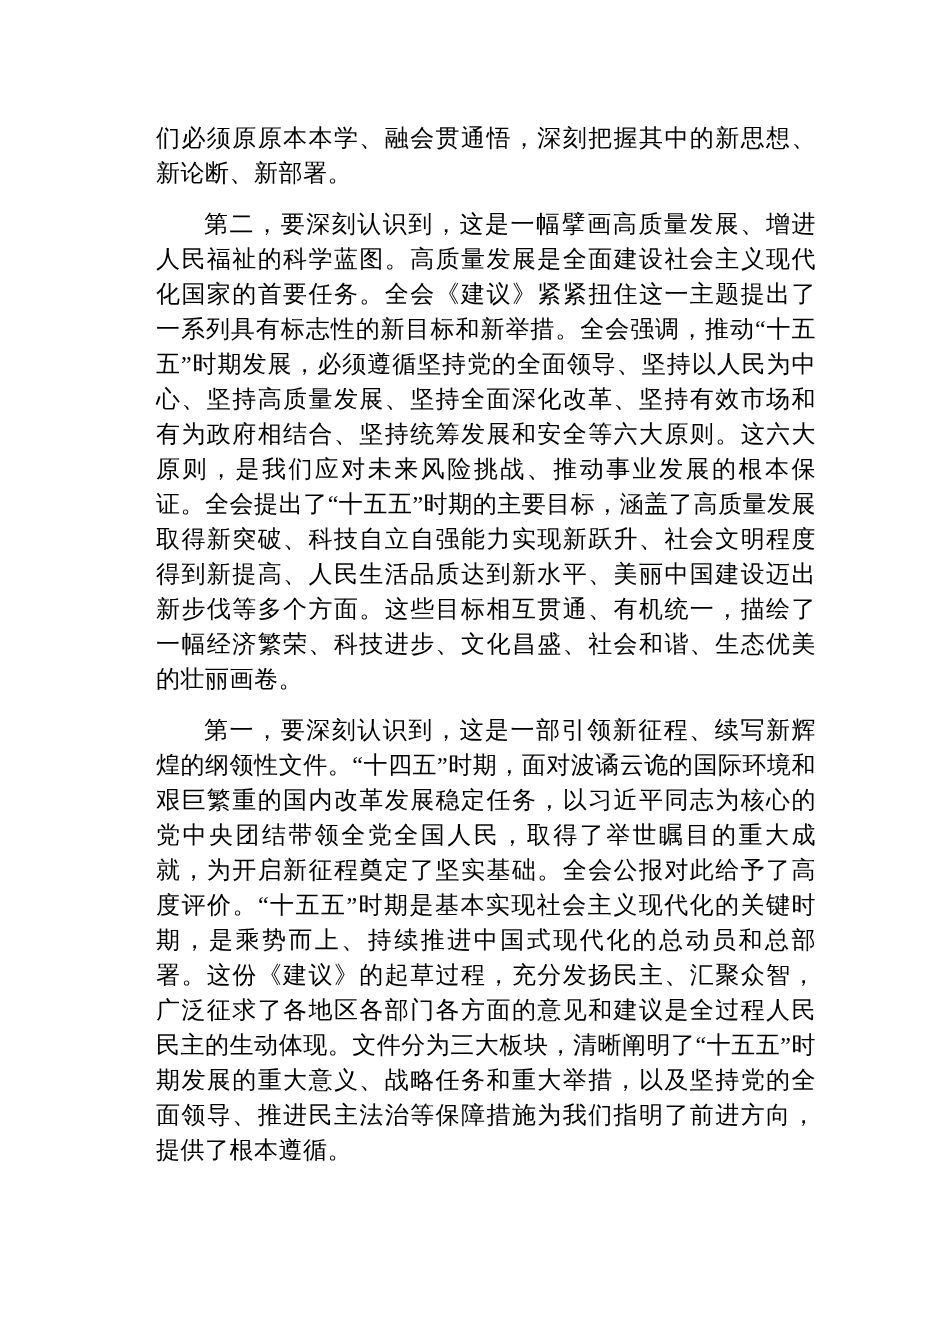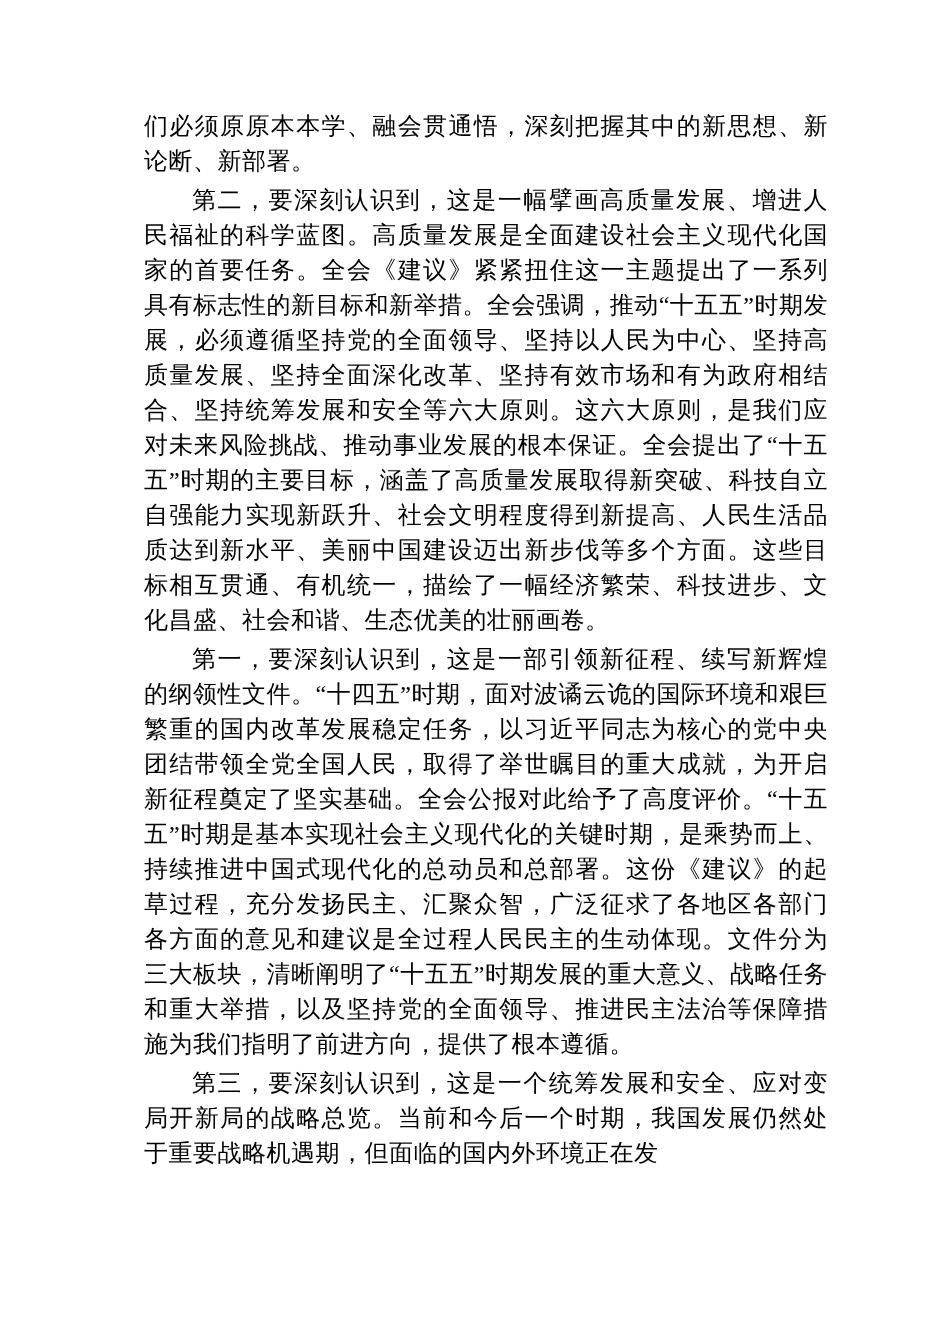--- a/index.html
+++ b/index.html
@@ -11,21 +11,21 @@
     position: relative;
     width: 950px;
     height: 1344px;
     margin: 0 auto;
     background: #ffffff;
     box-sizing: border-box;
     padding: 105px 118px 0 140px;
     overflow: hidden;
   }
   .para {
-    margin: 4px;
+    margin: 16px;
     padding: 0;
     color: #000000;
     font-family: "Liberation Serif", "DejaVu Serif", serif;
     font-size: 24px;
     line-height: 35px;
     text-align: justify;
     text-justify: inter-character;
     text-indent: 2em;
     letter-spacing: 0.5px;
     word-break: break-all;
@@ -34,14 +34,13 @@
     text-indent: 0;
   }
 </style>
 </head>
 <body>
 
 <div class="page">
   <p class="para no-indent">们必须原原本本学、融会贯通悟，深刻把握其中的新思想、新论断、新部署。</p>
   <p class="para">第二，要深刻认识到，这是一幅擘画高质量发展、增进人民福祉的科学蓝图。高质量发展是全面建设社会主义现代化国家的首要任务。全会《建议》紧紧扭住这一主题提出了一系列具有标志性的新目标和新举措。全会强调，推动“十五五”时期发展，必须遵循坚持党的全面领导、坚持以人民为中心、坚持高质量发展、坚持全面深化改革、坚持有效市场和有为政府相结合、坚持统筹发展和安全等六大原则。这六大原则，是我们应对未来风险挑战、推动事业发展的根本保证。全会提出了“十五五”时期的主要目标，涵盖了高质量发展取得新突破、科技自立自强能力实现新跃升、社会文明程度得到新提高、人民生活品质达到新水平、美丽中国建设迈出新步伐等多个方面。这些目标相互贯通、有机统一，描绘了一幅经济繁荣、科技进步、文化昌盛、社会和谐、生态优美的壮丽画卷。</p>
   <p class="para">第一，要深刻认识到，这是一部引领新征程、续写新辉煌的纲领性文件。“十四五”时期，面对波谲云诡的国际环境和艰巨繁重的国内改革发展稳定任务，以习近平同志为核心的党中央团结带领全党全国人民，取得了举世瞩目的重大成就，为开启新征程奠定了坚实基础。全会公报对此给予了高度评价。“十五五”时期是基本实现社会主义现代化的关键时期，是乘势而上、持续推进中国式现代化的总动员和总部署。这份《建议》的起草过程，充分发扬民主、汇聚众智，广泛征求了各地区各部门各方面的意见和建议是全过程人民民主的生动体现。文件分为三大板块，清晰阐明了“十五五”时期发展的重大意义、战略任务和重大举措，以及坚持党的全面领导、推进民主法治等保障措施为我们指明了前进方向，提供了根本遵循。</p>
-  <p class="para">第三，要深刻认识到，这是一个统筹发展和安全、应对变局开新局的战略总览。当前和今后一个时期，我国发展仍然处于重要战略机遇期，但面临的国内外环境正在发</p>
 </div>
 
 </body></html>

